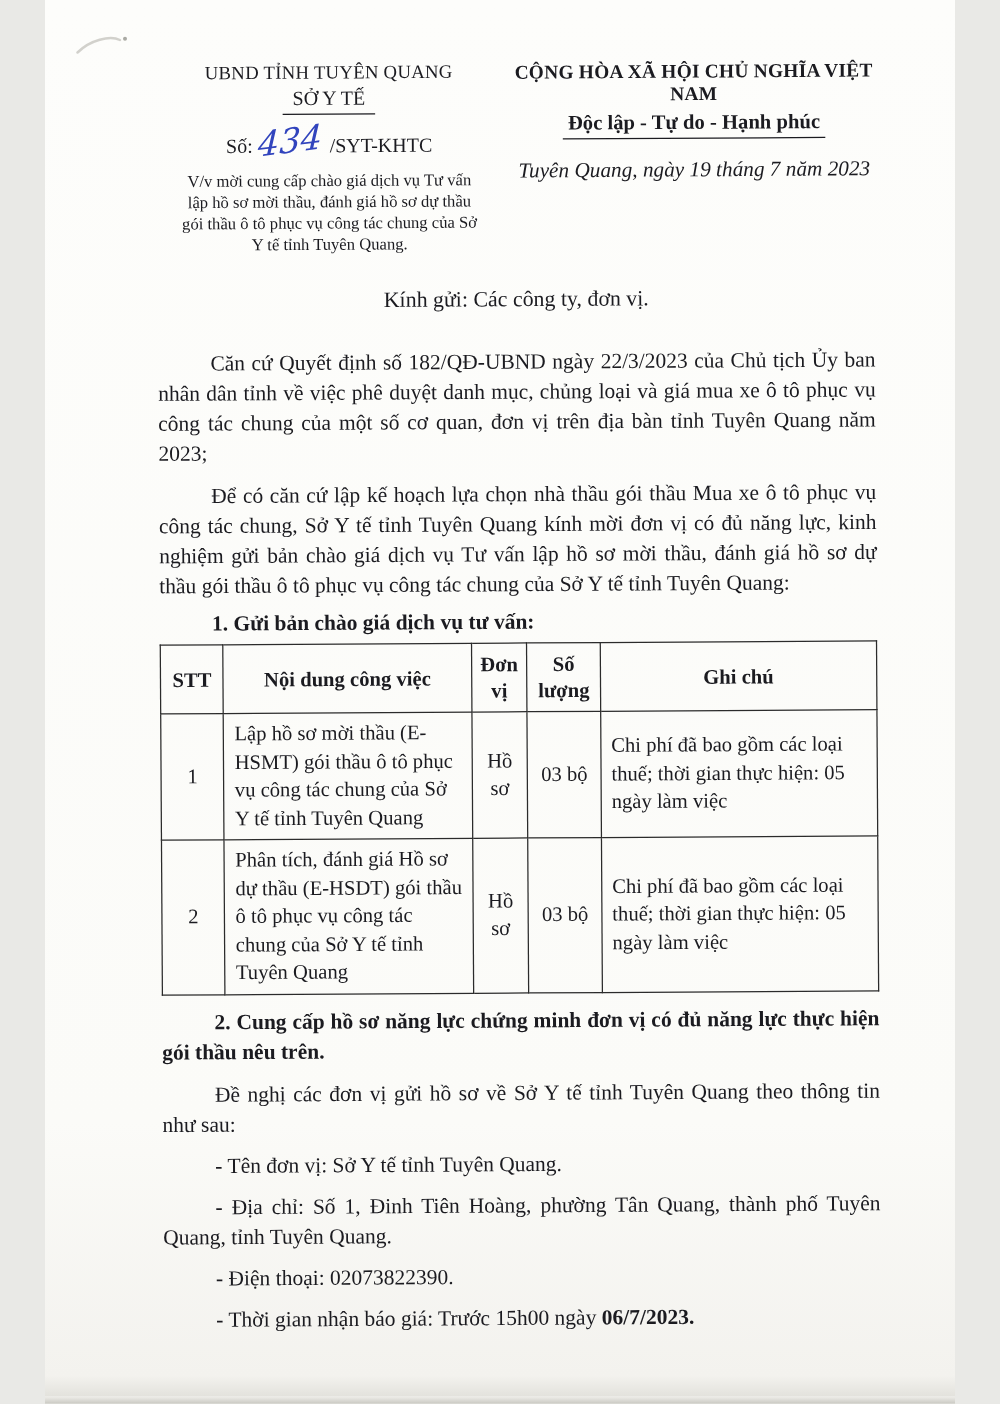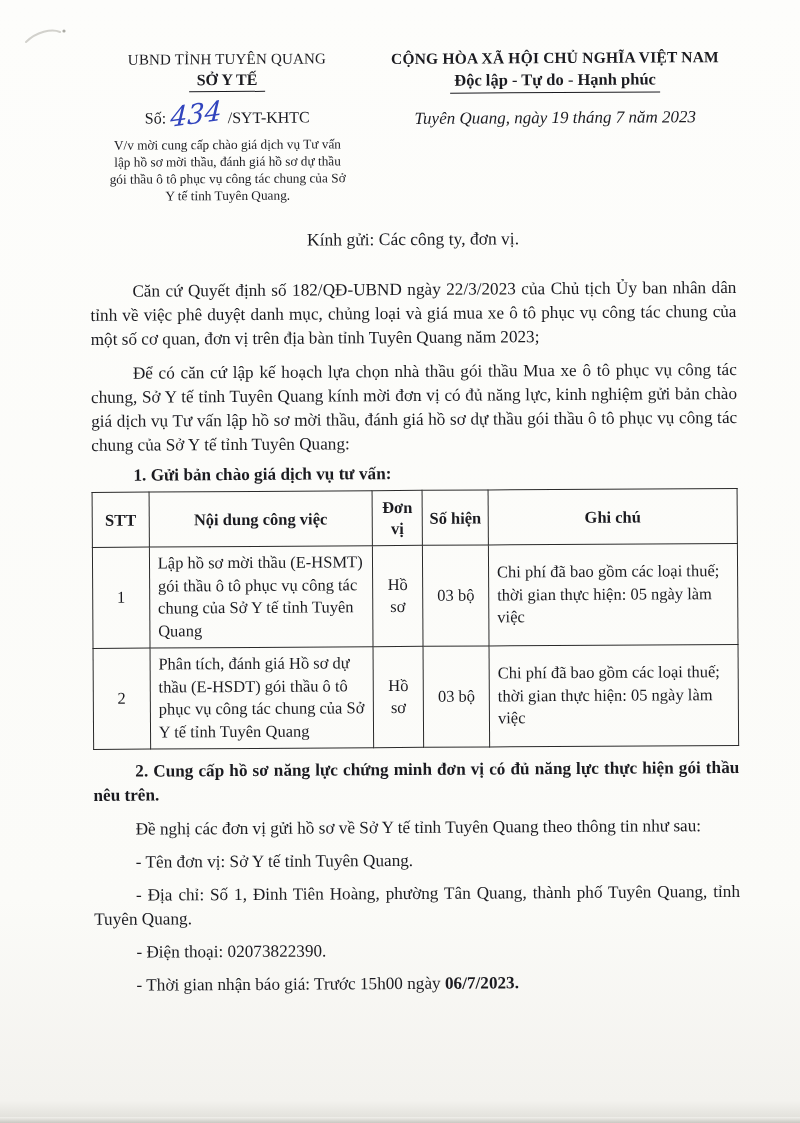--- a/index.html
+++ b/index.html
@@ -1,34 +1,34 @@
 <!DOCTYPE html>
 <html lang="vi"><head>
 <meta charset="utf-8">
 <style>
   html,body{margin:0;padding:0;background:#e9e9e6;}
   .page{
-    position:relative;width:800px;height:1123px;margin:0 auto;
+    position:relative;width:728px;height:1123px;margin:0 auto;
     background:linear-gradient(180deg,#fdfdfb 0%,#fbfbf8 80%,#f3f2ee 98%,#dddcd6 100%);
     overflow:hidden;
     font-family:"Liberation Serif","DejaVu Serif",serif;
     color:#1b1b20;
   }
   .sheet{
     position:absolute;inset:0;
     padding:50px 62px 0 92px;box-sizing:border-box;
     transform:rotate(-0.35deg);
   }
   
   .header{display:flex;align-items:flex-start;}
   .h-left{width:276px;flex-shrink:0;text-align:center;}
   .h-right{flex:1;text-align:center;padding-left:10px;}
   .org-parent{font-size:15px;letter-spacing:.2px;}
   .org-name{
-    display:inline-block;font-weight:bold;font-size:16px;
+    display:inline-block;font-weight:normal;font-size:16px;
     border-bottom:1.6px solid #1b1b20;padding:1px 8px 2px;margin-top:2px;
   }
   .doc-number{margin-top:12px;font-size:16px;white-space:nowrap;}
   .hand-number{
     display:inline-block;margin:0 6px 0 4px;
     font-family:"DejaVu Serif",serif;font-style:italic;
     font-size:27px;line-height:20px;color:#3144bd;
     transform:rotate(-7deg) skewX(-10deg);
   }
   .doc-subject{
@@ -111,21 +111,21 @@
           <col class="w-content">
           <col class="w-unit">
           <col class="w-qty">
           <col class="w-note">
       </colgroup>
       <thead>
         <tr>
           <th class="c">STT</th>
           <th class="c">Nội dung công việc</th>
           <th class="c">Đơn vị</th>
-          <th class="c">Số hiện</th>
+          <th class="c">Số lượng</th>
           <th class="c">Ghi chú</th>
         </tr>
       </thead>
       <tbody>
         <tr>
           <td class="c">1</td>
           <td>Lập hồ sơ mời thầu (E-HSMT) gói thầu ô tô phục vụ công tác chung của Sở Y tế tỉnh Tuyên Quang</td>
           <td class="c">Hồ sơ</td>
           <td class="c">03 bộ</td>
           <td class="note">Chi phí đã bao gồm các loại thuế; thời gian thực hiện: 05 ngày làm việc</td>

